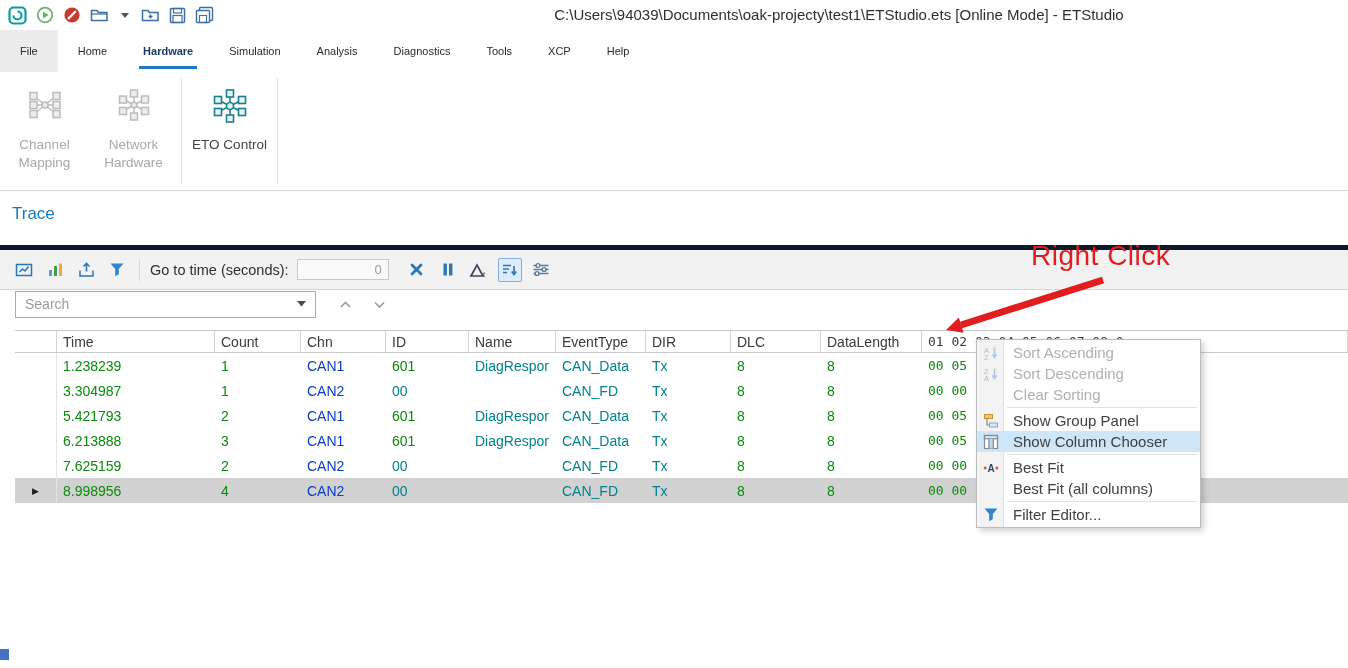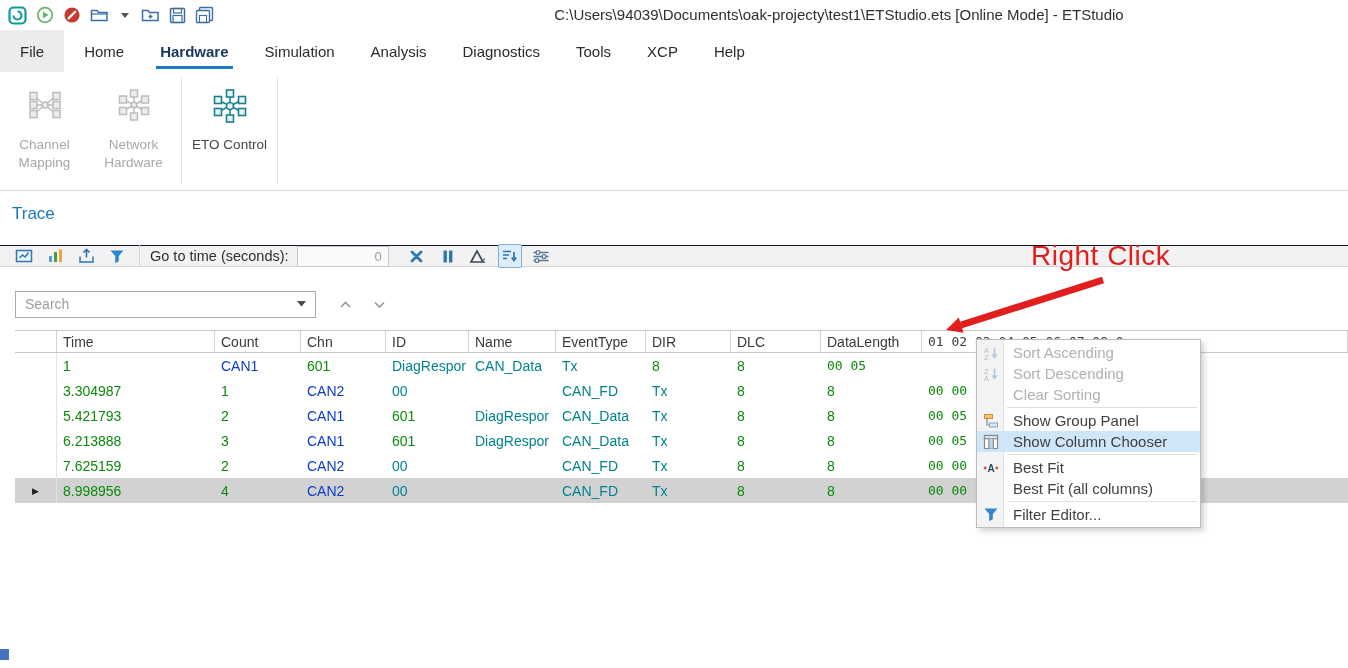--- a/index.html
+++ b/index.html
@@ -8,38 +8,38 @@
 .ic{display:inline-flex;align-items:center;justify-content:center;line-height:0}
 
 
 .titlebar{position:absolute;top:0;left:0;right:0;height:30px;background:#fff}
 .tb-icons{position:absolute;left:8px;top:3px;height:24px;display:flex;align-items:center;gap:9px}
 .tb-btn{display:inline-flex;align-items:center;justify-content:center;height:22px;min-width:14px;cursor:default}
 .tb-title{position:absolute;left:340px;right:10px;top:6px;text-align:center;font-size:15px;color:#2f2f2f;white-space:nowrap;overflow:hidden}
 
 
 .menubar{position:absolute;top:30px;left:0;right:0;height:42px;display:flex;background:#fff}
-.tab{display:flex;align-items:center;padding:0 18px;font-size:15px;color:#2b2b2b;position:relative;cursor:default}
+.tab{display:flex;align-items:center;padding:0 18px;font-size:11px;color:#2b2b2b;position:relative;cursor:default}
 .tab.file{background:#ececec;padding:0 20px;margin-right:2px}
 .tab.active{color:#17375e;font-weight:bold}
 .tab.active::after{content:"";position:absolute;left:14px;right:14px;bottom:3px;height:3px;background:#1e7ac4}
 
 
 .ribbon{position:absolute;top:72px;left:0;right:0;height:119px;border-bottom:1px solid #d8d8d8;display:flex;padding-left:0;background:#fff}
 .ribbon-item{width:89px;display:flex;flex-direction:column;align-items:center;padding-top:16px;gap:8px;cursor:default}
 .ribbon-icon{height:40px;display:flex;align-items:flex-start;justify-content:center}
 .ribbon-label{font-size:13.5px;line-height:1.3;color:#444;text-align:center}
 .ribbon-item.disabled .ribbon-label{color:#a8a8a8}
 .ribbon-sep{width:1px;background:#e2e2e2;margin:6px 3px}
 
 
 .trace-title{position:absolute;top:204px;left:12px;font-size:17px;color:#1778c2}
 
 
-.toolbar{position:absolute;top:245px;left:0;right:0;height:22px;background:#f2f2f2;border-top:1px solid #0f172a;border-bottom:1px solid #d5d5d5;display:flex;align-items:center;padding-left:12px}
+.toolbar{position:absolute;top:245px;left:0;right:0;height:45px;background:#f2f2f2;border-top:5px solid #0f172a;border-bottom:1px solid #d5d5d5;display:flex;align-items:center;padding-left:12px}
 .tool-group{display:flex;align-items:center;gap:7px}
 .tool-btn{width:24px;height:24px;display:flex;align-items:center;justify-content:center;border:1px solid transparent;border-radius:2px;cursor:default}
 .tool-btn.active{background:#dcecf9;border-color:#7ab0e2}
 .vsep{width:1px;height:22px;background:#d8d8d8;margin:0 10px}
 .goto-label{font-size:14.5px;color:#2f2f2f;margin-right:8px}
 .goto-input{width:92px;height:21px;border:1px solid #c9c9c9;background:#fafafa;color:#9d9d9d;font-size:13px;font-family:inherit;text-align:right;padding:0 6px;margin-right:16px}
 
 
 .search-row{position:absolute;top:290px;left:15px;display:flex;align-items:center;gap:16px;height:28px}
 .search-combo{width:301px;height:27px;border:1px solid #ababab;background:#fff;display:flex;align-items:center;padding:0 9px;gap:20px}
@@ -346,20 +346,21 @@
       <div class="gcell">Name</div>
       <div class="gcell">EventType</div>
       <div class="gcell">DIR</div>
       <div class="gcell">DLC</div>
       <div class="gcell">DataLength</div>
       <div class="gcell hdr-data">01 02 03 04 05 06 07 08 0</div>
     </div>
   <div class="gbody">
       <div class="grow">
         <div class="gcell gutter"></div>
+        <div class="gcell t-green">1.238239</div>
         <div class="gcell t-green">1</div>
         <div class="gcell t-blue">CAN1</div>
         <div class="gcell t-green">601</div>
         <div class="gcell t-teal">DiagRespor</div>
         <div class="gcell t-teal">CAN_Data</div>
         <div class="gcell t-teal">Tx</div>
         <div class="gcell t-green">8</div>
         <div class="gcell t-green">8</div>
         <div class="gcell t-green c-data">00 05</div>
       </div>

